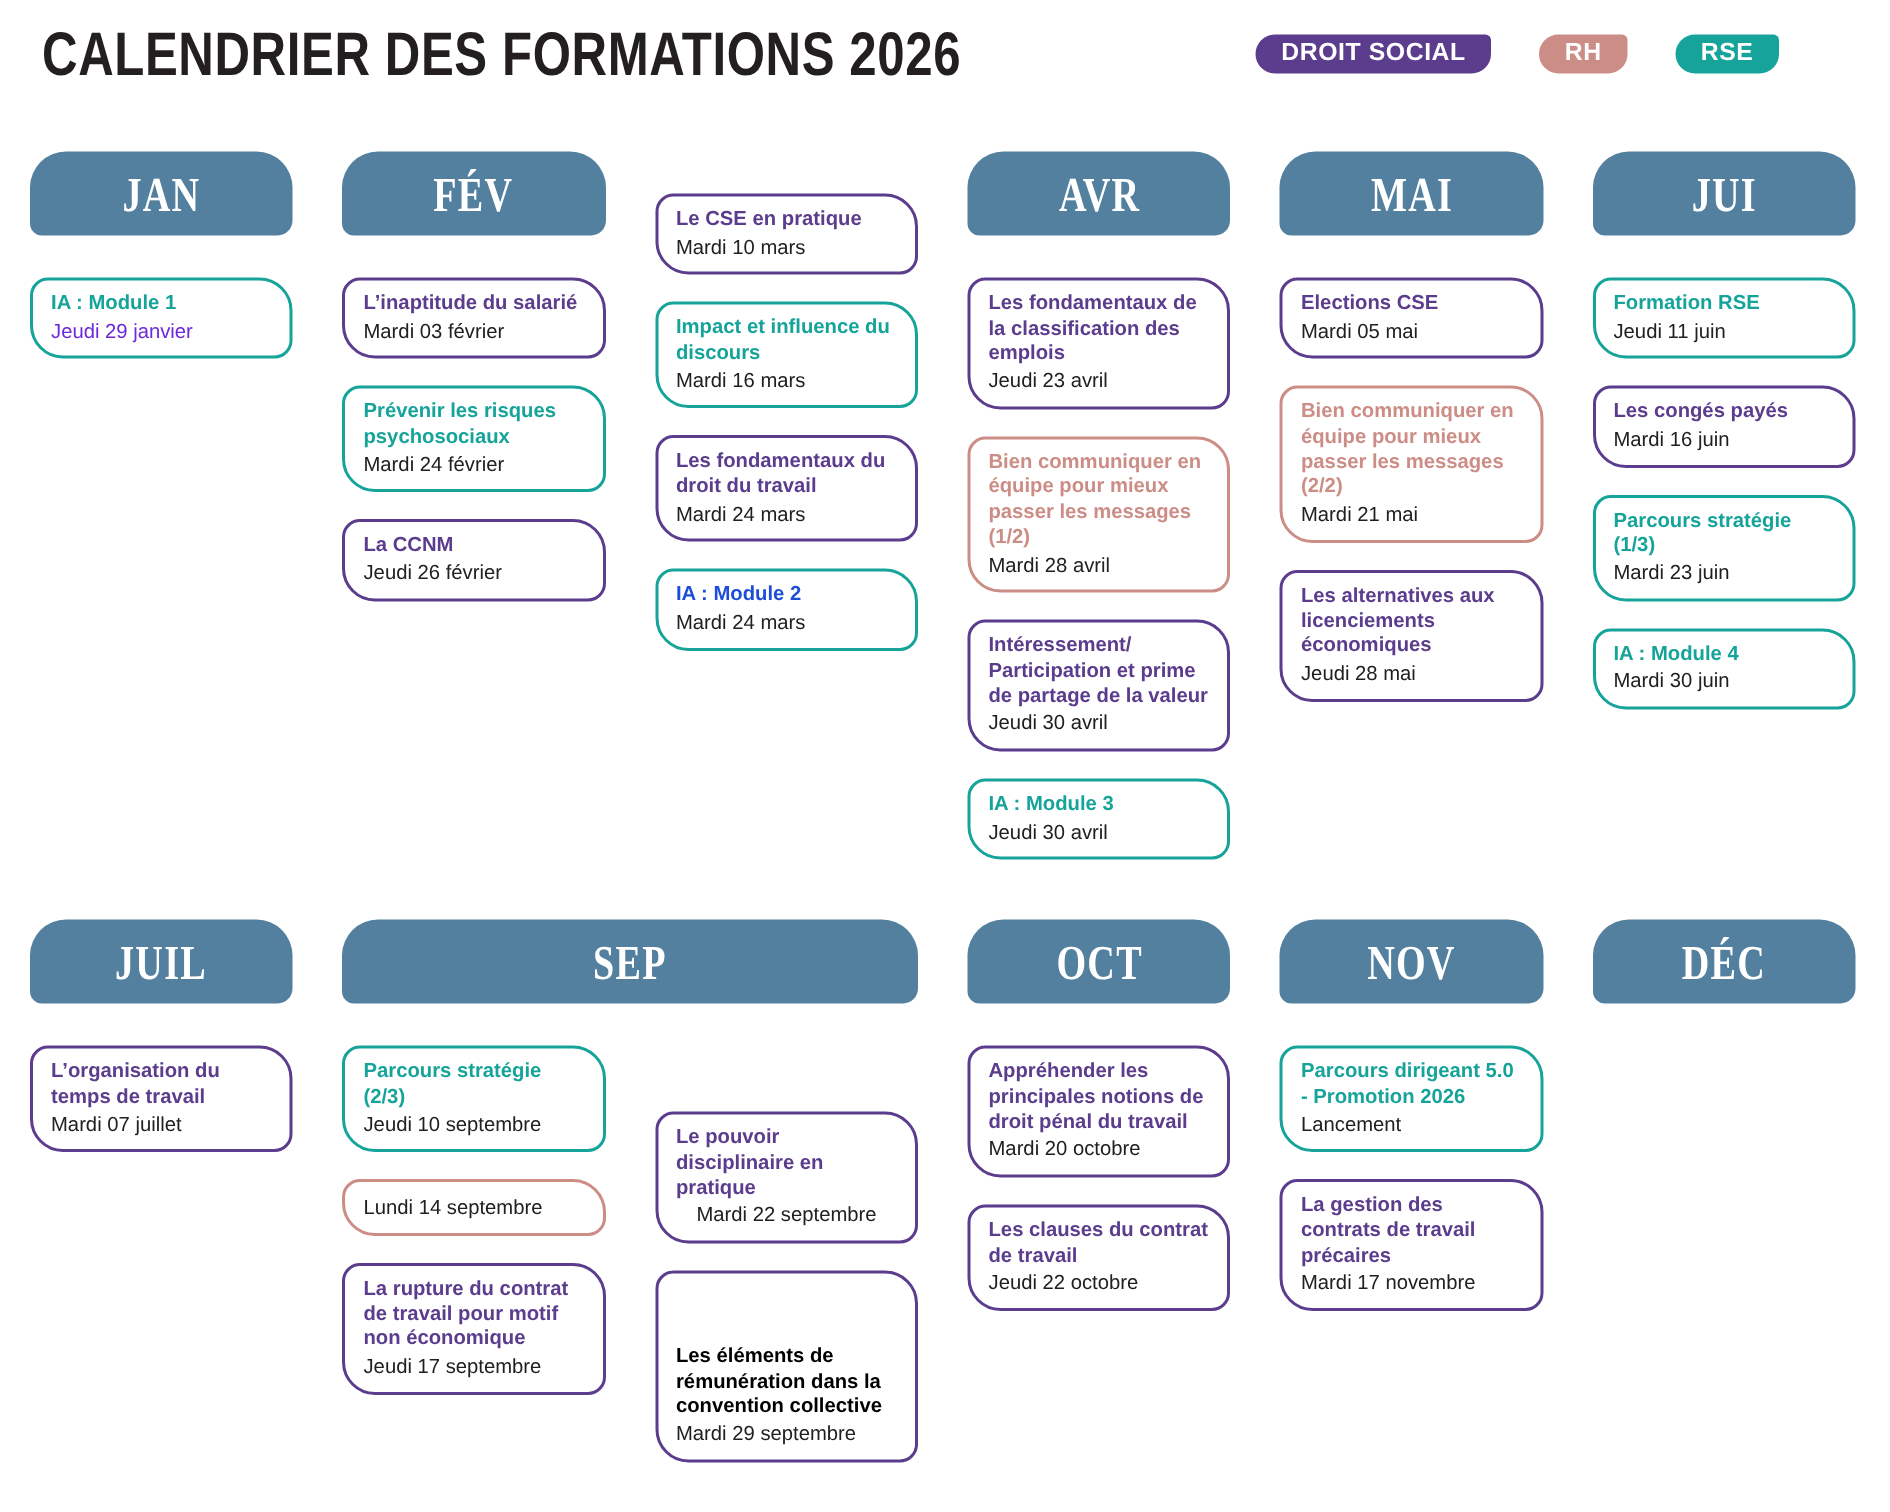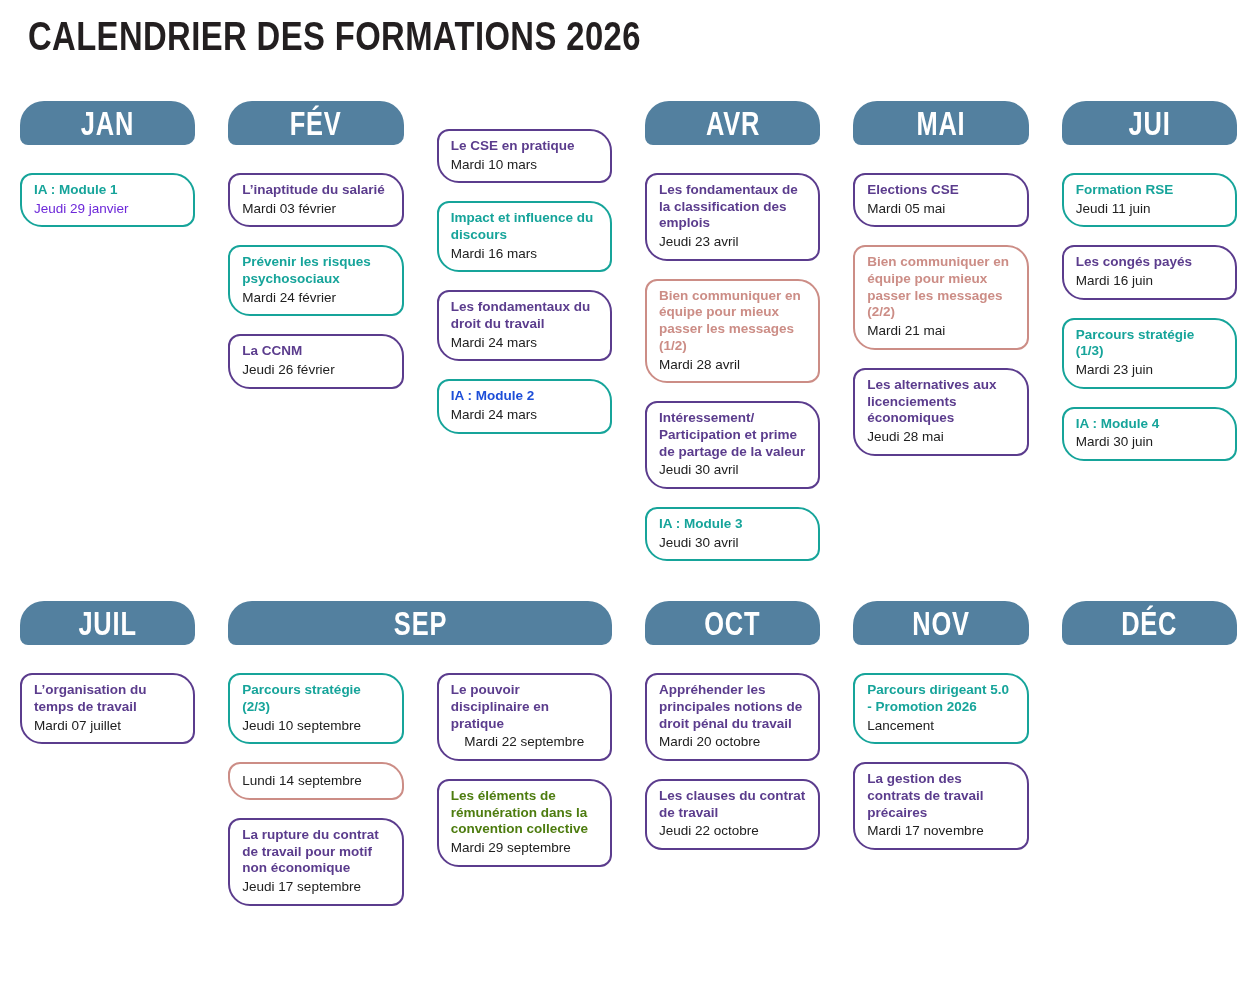--- a/index.html
+++ b/index.html
@@ -58,25 +58,26 @@
     display: grid;
     grid-template-columns: repeat(6, 1fr);
     column-gap: 33px;
     align-items: start;
   }
   .cal-row + .cal-row {
     margin-top: 40px;
   }
 
   .month-header {
-    height: 44px;
+    height: 56px;
     border-radius: 24px 24px 10px 8px;
     display: flex;
     align-items: center;
     justify-content: center;
+    font-family: Liberation Serif, serif;
   }
   .month-label {
     color: #ffffff;
     font-weight: 700;
     font-size: 31px;
     letter-spacing: 1px;
     transform: scaleX(0.82) scaleY(1.05);
     line-height: 1;
   }
 
@@ -116,20 +117,25 @@
     line-height: 1.3;
     color: #202020;
     margin-top: 1px;
   }
 </style>
 </head>
 <body>
 
 <div class="topbar">
   <h1 class="page-title" style="color: rgb(35, 31, 32);">CALENDRIER DES FORMATIONS 2026</h1>
+  <div class="legend">
+      <span class="legend-badge" style="background: rgb(91, 60, 141);">DROIT SOCIAL</span>
+      <span class="legend-badge" style="background: rgb(204, 141, 134);">RH</span>
+      <span class="legend-badge" style="background: rgb(22, 164, 154);">RSE</span>
+    </div>
 </div>
 
 <div class="calendar">
   <div class="cal-row">
       <div class="month" style="grid-column: 1 / span 1;">
         <div class="month-header" style="background: rgb(83, 128, 159);">
           <span class="month-label">JAN</span>
         </div>
         <div class="cards">
           <div class="event-card" style="border-color: rgb(22, 164, 154);">
@@ -267,41 +273,41 @@
             </div>
             <div class="event-card" style="border-color: rgb(204, 141, 134);">
               <span class="event-date" style="color: rgb(32, 32, 32);">Lundi 14 septembre</span>
             </div>
             <div class="event-card" style="border-color: rgb(91, 60, 141);">
               <span class="event-title" style="color: rgb(91, 60, 141);">La rupture du contrat de travail pour motif non économique</span>
               <span class="event-date" style="color: rgb(32, 32, 32);">Jeudi 17 septembre</span>
             </div>
           </div>
           <div class="cards">
-            <div class="event-card" style="border-color: rgb(91, 60, 141);">
+            <div class="event-card" style="border-color: rgb(91, 60, 141); margin-top: 44px;">
               <span class="event-title" style="color: rgb(91, 60, 141);">Le pouvoir disciplinaire en pratique</span>
               <span class="event-date" style="color: rgb(32, 32, 32); text-align: center;">Mardi 22 septembre</span>
             </div>
             <div class="event-card" style="border-color: rgb(91, 60, 141);">
-              <span class="event-title" style="color: #4d7c0f;">Les éléments de rémunération dans la convention collective</span>
+              <span class="event-title" style="color: #000000; margin-top: 40px;">Les éléments de rémunération dans la convention collective</span>
               <span class="event-date" style="color: rgb(32, 32, 32);">Mardi 29 septembre</span>
             </div>
           </div>
         </div>
       </div>
       <div class="month" style="grid-column: 4 / span 1;">
         <div class="month-header" style="background: rgb(83, 128, 159);">
           <span class="month-label">OCT</span>
         </div>
         <div class="cards">
           <div class="event-card" style="border-color: rgb(91, 60, 141);">
             <span class="event-title" style="color: rgb(91, 60, 141);">Appréhender les principales notions de droit pénal du travail</span>
             <span class="event-date" style="color: rgb(32, 32, 32);">Mardi 20 octobre</span>
           </div>
-          <div class="event-card" style="border-color: rgb(91, 60, 141); border-radius: 17px;">
+          <div class="event-card" style="border-color: rgb(91, 60, 141);">
             <span class="event-title" style="color: rgb(91, 60, 141);">Les clauses du contrat de travail</span>
             <span class="event-date" style="color: rgb(32, 32, 32);">Jeudi 22 octobre</span>
           </div>
         </div>
       </div>
       <div class="month" style="grid-column: 5 / span 1;">
         <div class="month-header" style="background: rgb(83, 128, 159);">
           <span class="month-label">NOV</span>
         </div>
         <div class="cards">

